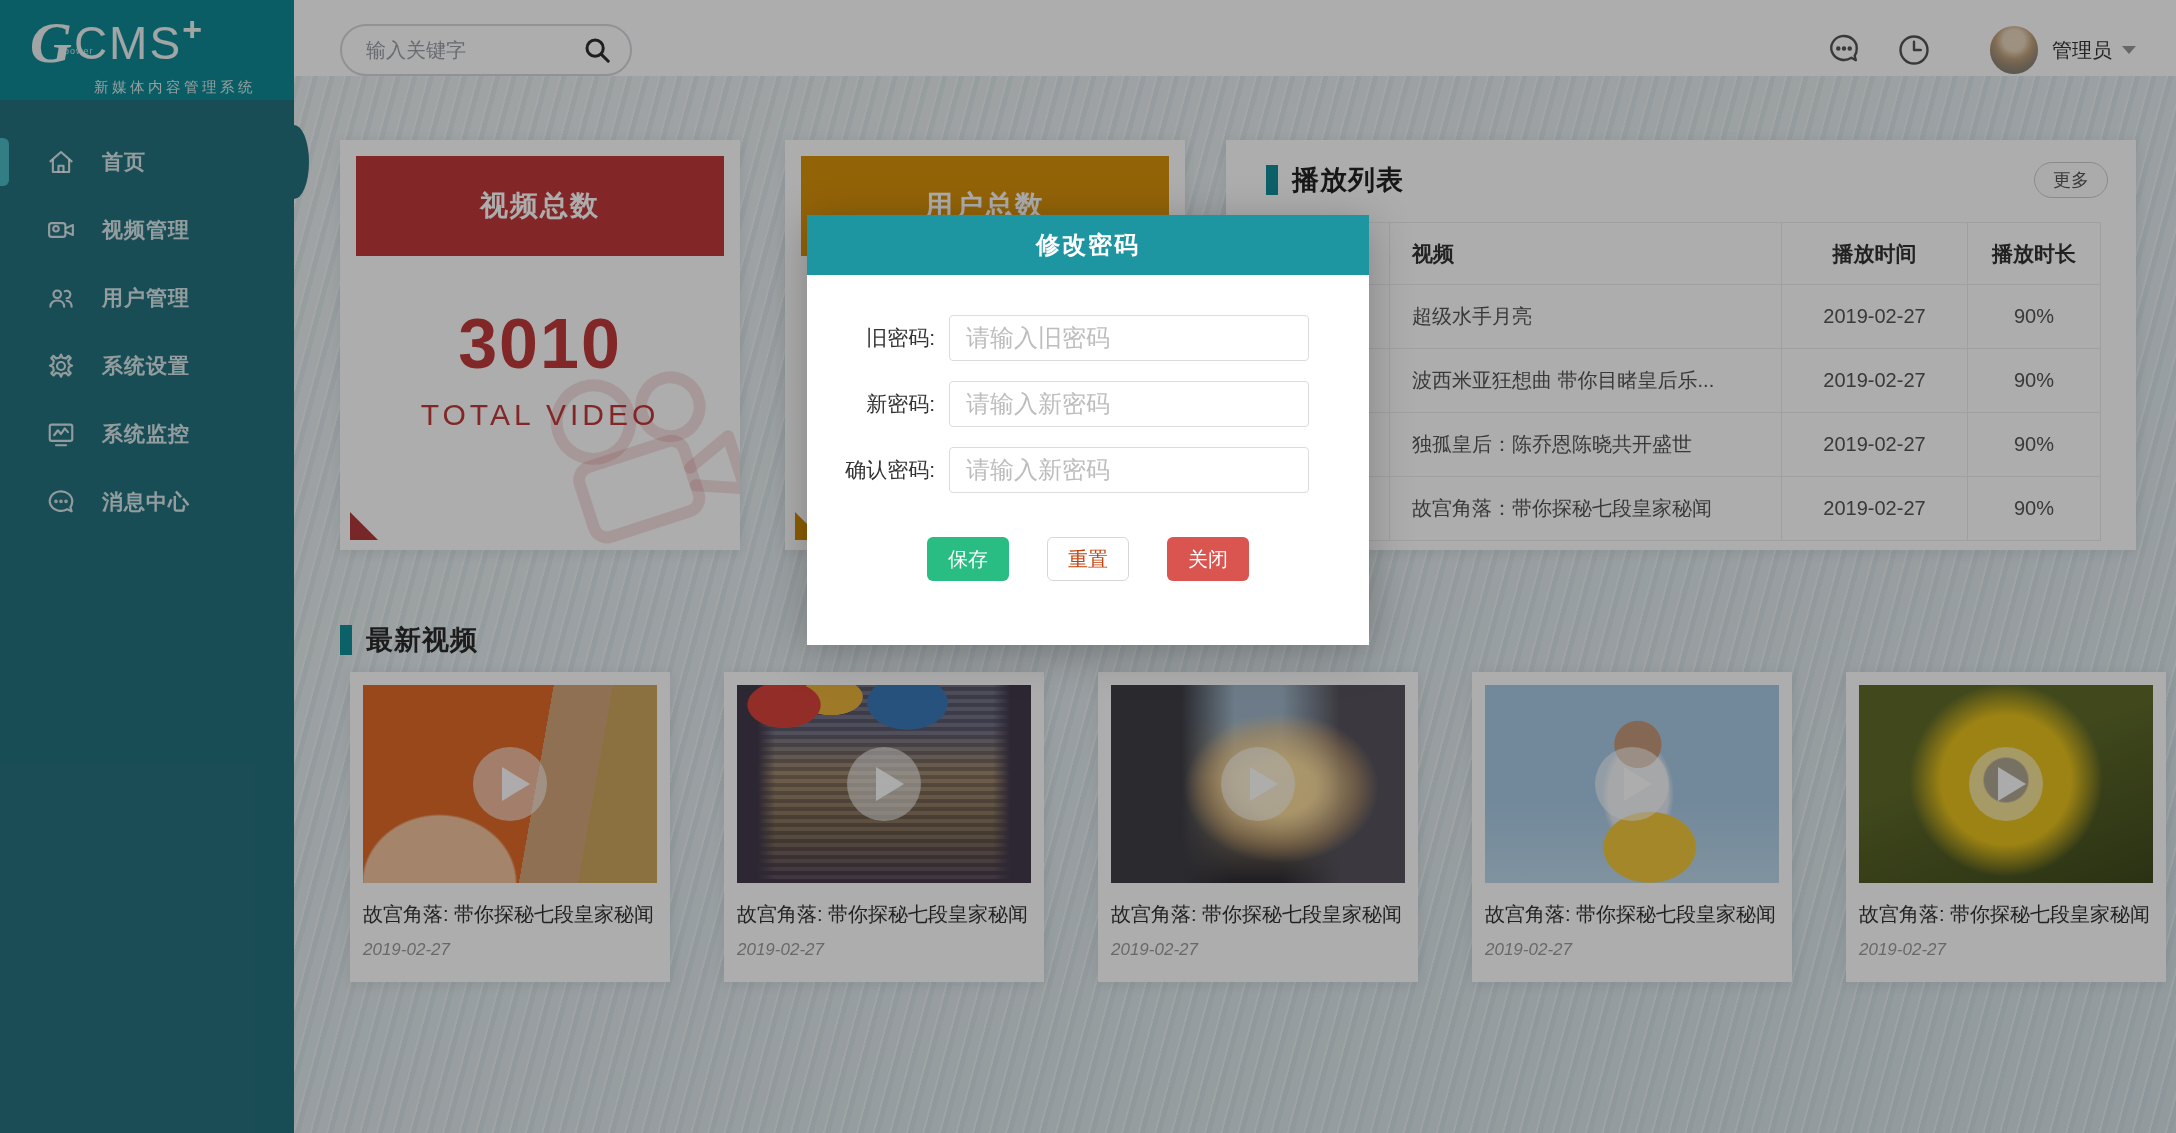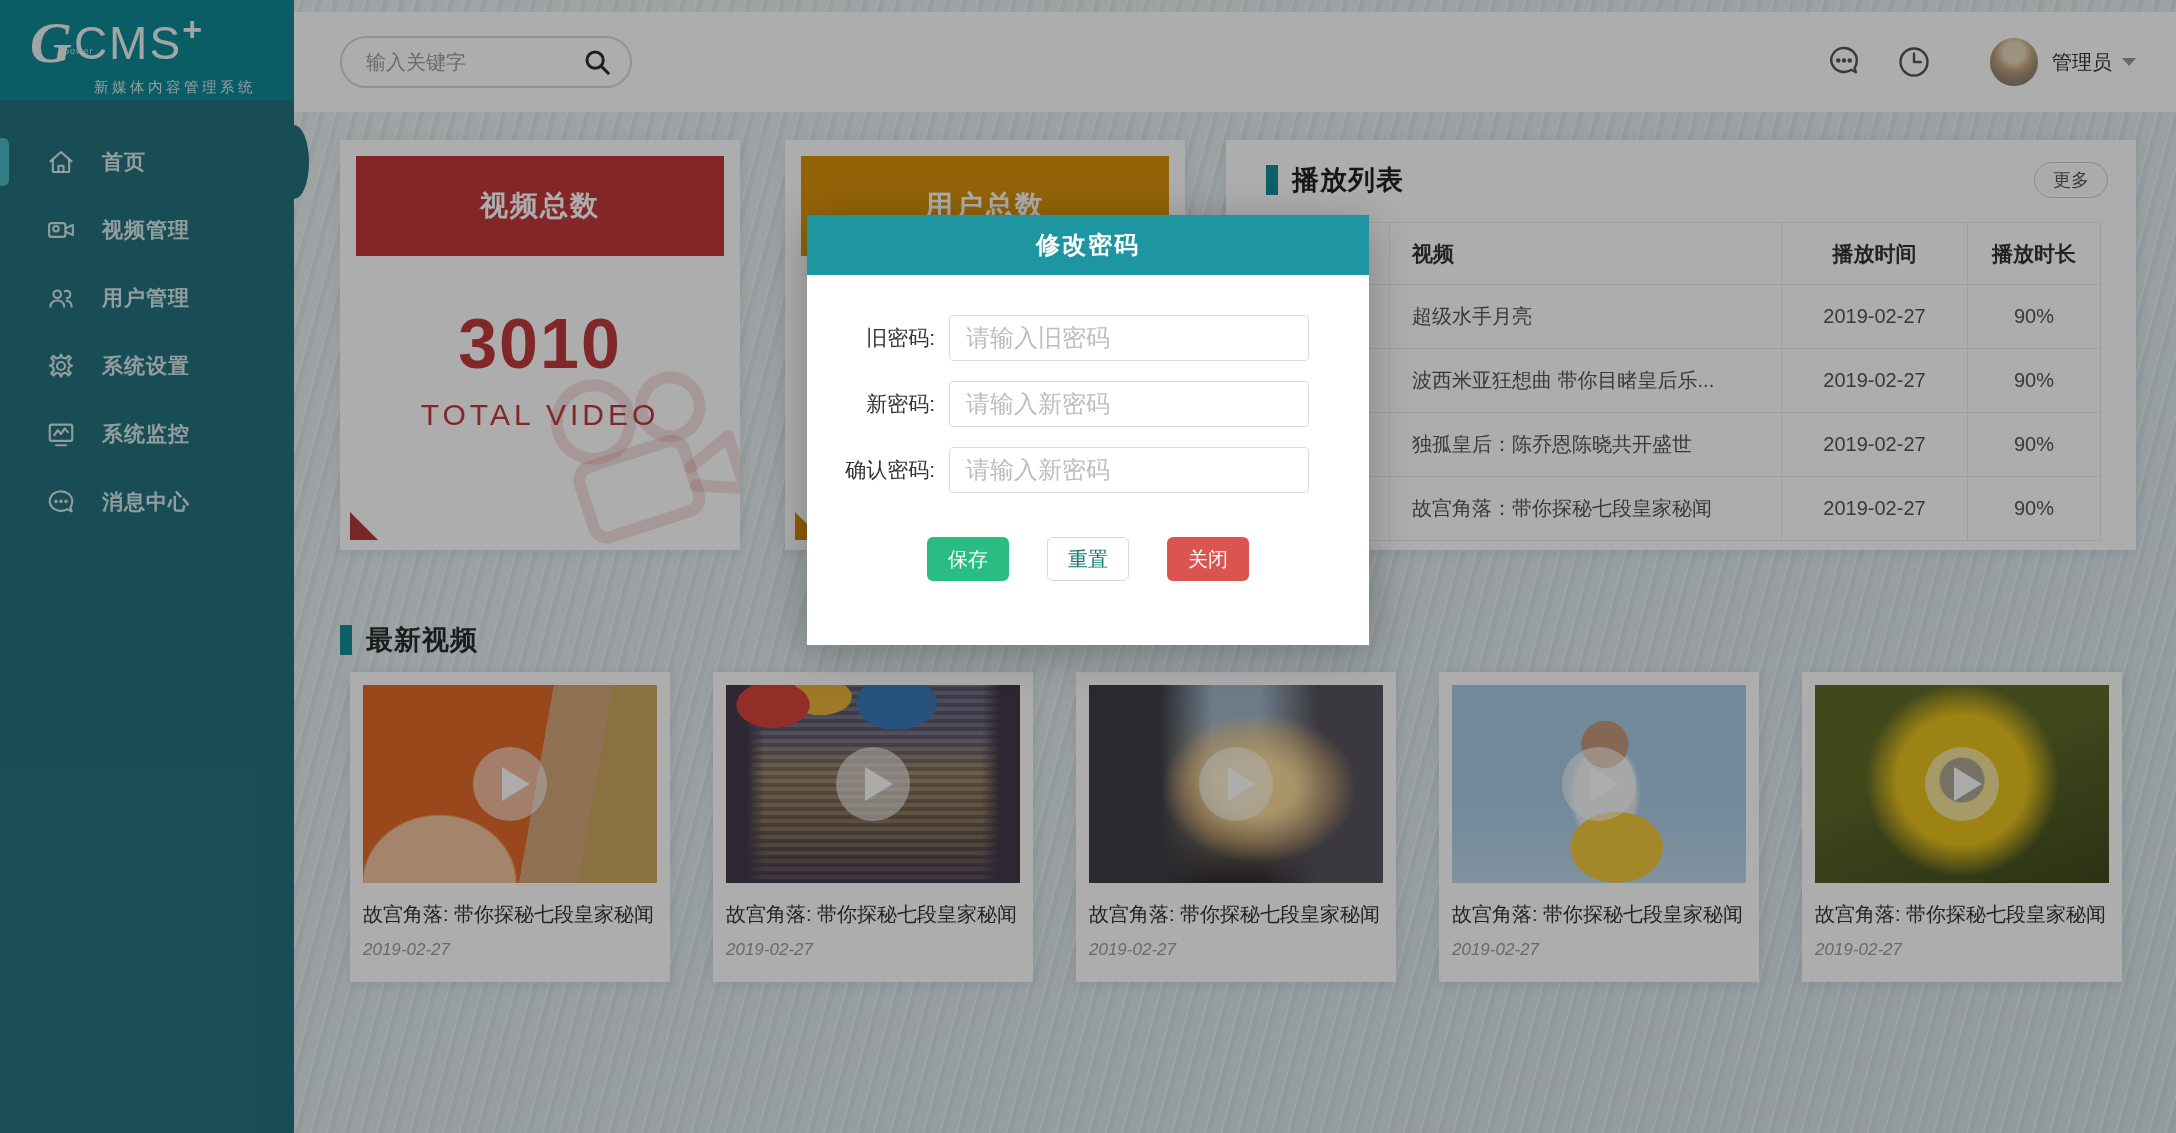--- a/index.html
+++ b/index.html
@@ -28,21 +28,21 @@
   .menu-item { position:relative; height:68px; display:flex; align-items:center; padding-left:46px; color:#d9e8ea; cursor:pointer; }
   .menu-item .mi-icon { width:30px; height:30px; margin-right:26px; flex:0 0 30px; color:rgba(255,255,255,.82); }
   .menu-item .mi-label { font-size:21px; font-weight:bold; letter-spacing:1px; }
   .menu-item.active .active-bar { position:absolute; left:0; top:50%; transform:translateY(-50%); width:9px; height:48px;
     background:#4cb9c5; border-radius:0 6px 6px 0; }
   .menu-item.active .active-bump { position:absolute; right:-15px; top:50%; transform:translateY(-50%);
     width:30px; height:74px; background:#26727e; border-radius:50%; }
   svg.icon { display:block; width:100%; height:100%; fill:none; stroke:currentColor; stroke-width:1.7; stroke-linecap:round; stroke-linejoin:round; }
 
   
-  .topbar { position:absolute; left:294px; top:12px; width:1882px; height:100px; background:#ffffff; z-index:5; }
+  .topbar { position:absolute; left:294px; top:0; width:1882px; height:76px; background:#ffffff; z-index:5; }
   .search-pill { position:absolute; left:46px; top:24px; width:292px; height:52px; border:2px solid #d4d8dd; border-radius:26px;
     background:#fff; display:flex; align-items:center; padding:0 18px 0 24px; }
   .search-pill input { flex:1; border:none; outline:none; font-size:20px; color:#333; background:transparent; min-width:0;
     font-family:inherit; }
   .search-pill input::placeholder { color:#9aa0a6; }
   .search-icon { width:30px; height:30px; color:#2f2f2f; flex:0 0 30px; cursor:pointer; }
   .topbar-right { position:absolute; right:40px; top:0; height:100px; display:flex; align-items:center;font-family:Liberation Mono, monospace; }
   .tb-icon { width:36px; height:36px; color:#555; margin-left:34px; cursor:pointer; }
   .avatar { width:48px; height:48px; border-radius:50%; margin-left:58px; cursor:pointer;
     background:radial-gradient(circle at 50% 30%, #e8d6bb 0 26%, #caa277 45%, #9d7a54 75%, #7c5f42 100%);
@@ -78,21 +78,21 @@
   .pl-table { position:absolute; left:60px; top:82px; width:814px; border-collapse:collapse; table-layout:fixed; }
   .pl-table th, .pl-table td { border:1px solid #ececec; font-weight:normal; }
   .pl-table th { height:62px; font-size:21px; font-weight:bold; color:#333; }
   .pl-table td { height:64px; font-size:20px; color:#555; }
   .pl-table .c-video { text-align:left; padding-left:22px; }
   .pl-table .c-mid   { text-align:center; }
 
   
   .section-head { position:absolute; left:340px; top:622px; display:flex; align-items:center; }
   .section-title { font-size:27px; font-weight:bold; color:#2a2a2a; letter-spacing:1px; }
-  .video-cards { position:absolute; left:350px; top:672px; display:flex; gap:43px; }
+  .video-cards { position:absolute; left:350px; top:672px; display:flex; gap:54px; }
   .video-card { width:320px; background:#fff; box-shadow:0 2px 12px rgba(40,60,70,.10); padding:13px 13px 22px 13px; cursor:pointer; }
   .thumb { position:relative; height:198px; overflow:hidden; }
   .play-btn { position:absolute; left:50%; top:50%; transform:translate(-50%,-50%); width:74px; height:74px;
     border-radius:50%; background:rgba(255,255,255,.55); cursor:pointer; }
   .play-btn:after { content:""; position:absolute; left:29px; top:20px; width:0; height:0;
     border-left:28px solid rgba(255,255,255,.97); border-top:17px solid transparent; border-bottom:17px solid transparent; }
   .vc-title { margin-top:18px; font-size:20px; color:#333; white-space:nowrap; overflow:hidden; }
   .vc-date { margin-top:12px; font-size:17px; font-style:italic; color:#9a9a9a; }
 
   
@@ -129,21 +129,21 @@
   .modal-body { padding-top:40px; }
   .field-row { display:flex; align-items:center; height:46px; margin-bottom:20px; }
   .field-label { width:128px; text-align:right; font-size:21px; color:#333; margin-right:14px; flex:0 0 128px; }
   .field-row input { width:360px; height:46px; border:1px solid #dcdcdc; border-radius:4px; padding:0 16px;
     font-size:24px; color:#333; outline:none; font-family:inherit; }
   .field-row input::placeholder { color:#bdbdbd; }
   .modal-actions { margin-top:44px; display:flex; justify-content:center; gap:38px; }
   .btn { height:44px; min-width:82px; padding:0 18px; border:none; border-radius:6px; font-size:20px; cursor:pointer;
     font-family:inherit; }
   .btn-save  { background:#29bd84; color:#fff; }
-  .btn-reset { background:#fff; color:#0f766e; border:1px solid #d7d7d7; }
+  .btn-reset { background:#fff; color:#c2410c; border:1px solid #d7d7d7; }
   .btn-close { background:#da5450; color:#fff; }
 </style>
 </head>
 <body>
 
 <div id="app">
 
   <aside class="sidebar">
     <div class="logo-block">
       <div class="logo-line">

